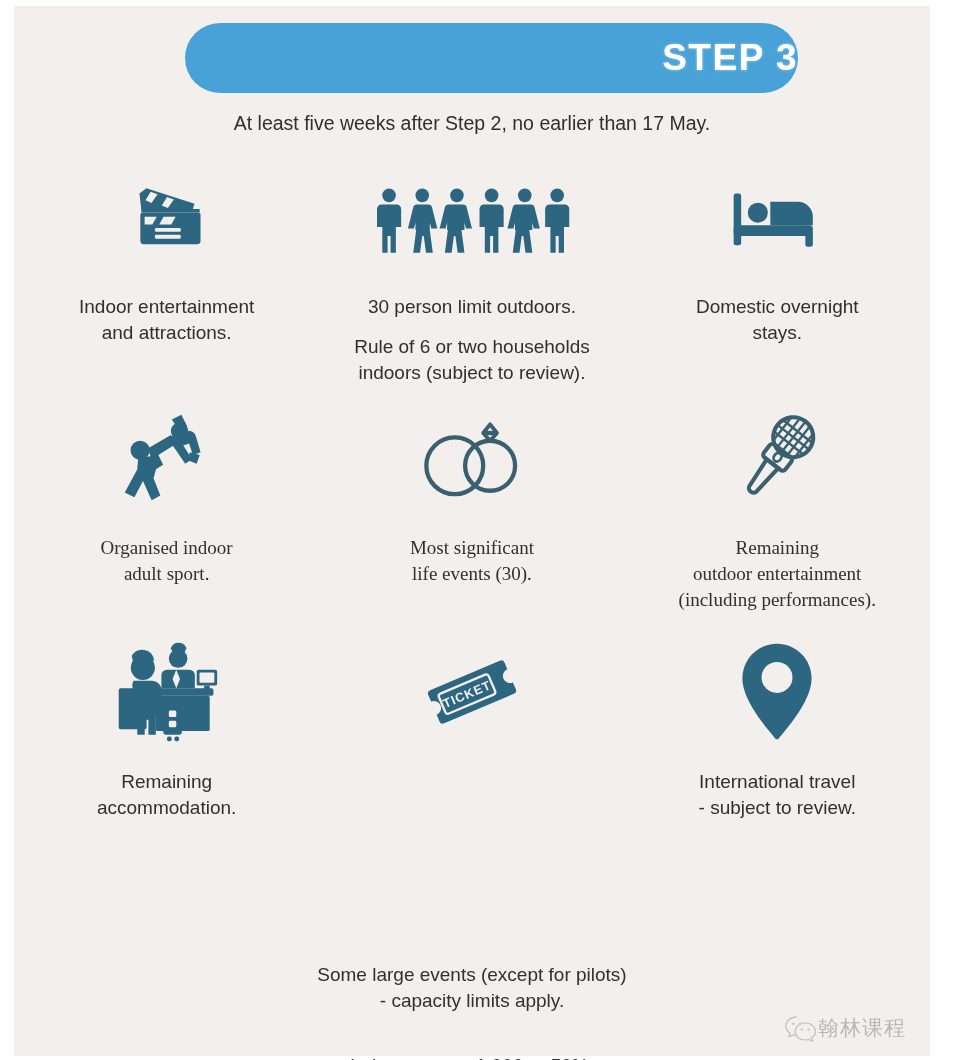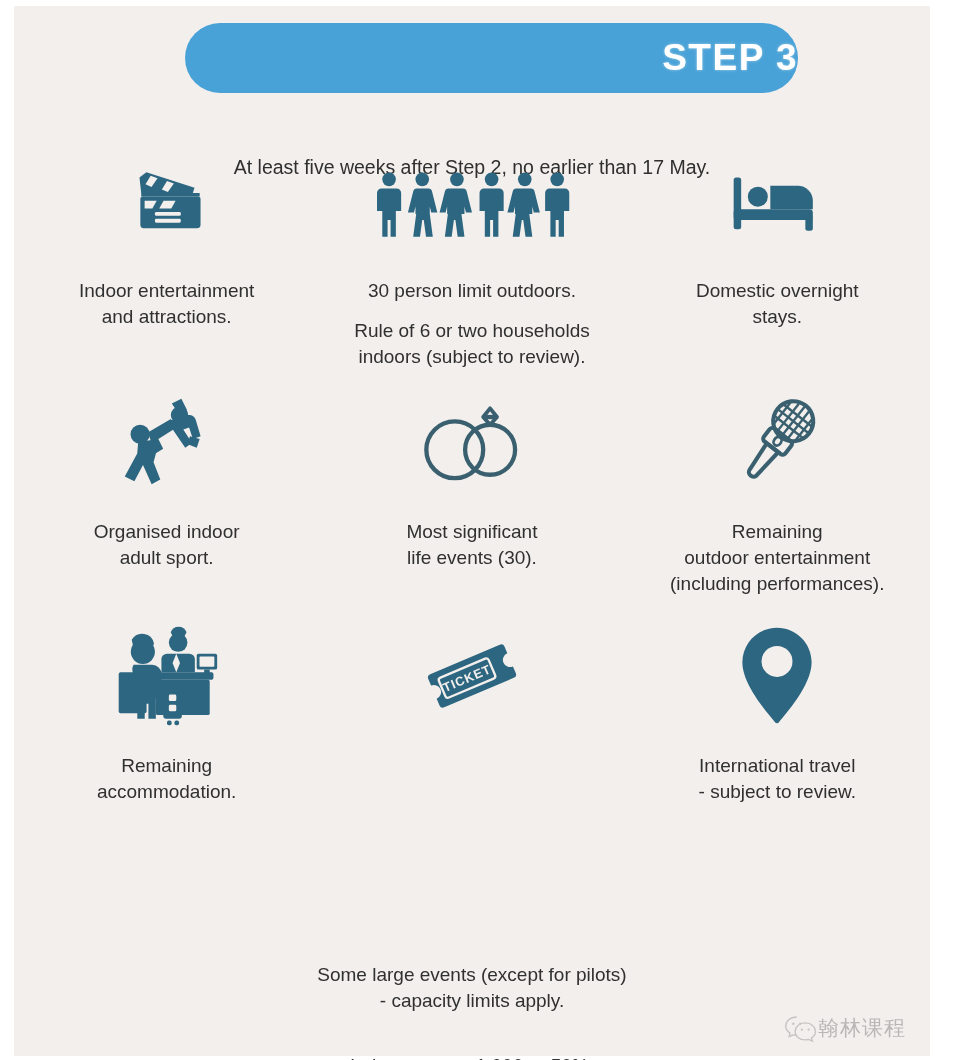--- a/index.html
+++ b/index.html
@@ -49,35 +49,34 @@
   }
   .subtitle {
     position: absolute;
     left: 0;
     top: 106px;
     width: 916px;
     text-align: center;
     font-size: 19.5px;
     color: #2f2f2f;
     font-weight: 500;
-    margin-top: 44px;
   }
   
   .grid {
     position: absolute;
     left: 0;
-    top: 144px;
+    top: 160px;
     width: 752px;
   }
   .row {
     display: flex;
     width: 916px;
   }
   .row-1 { height: 233px; }
-  .row-2 { height: 232px; }
+  .row-2 { height: 232px; font-family: Liberation Serif, serif; }
   .row-3 { height: 380px; }
   .cell {
     width: 305.3px;
     display: flex;
     flex-direction: column;
     align-items: center;
   }
   .icon-box {
     height: 110px;
     display: flex;

